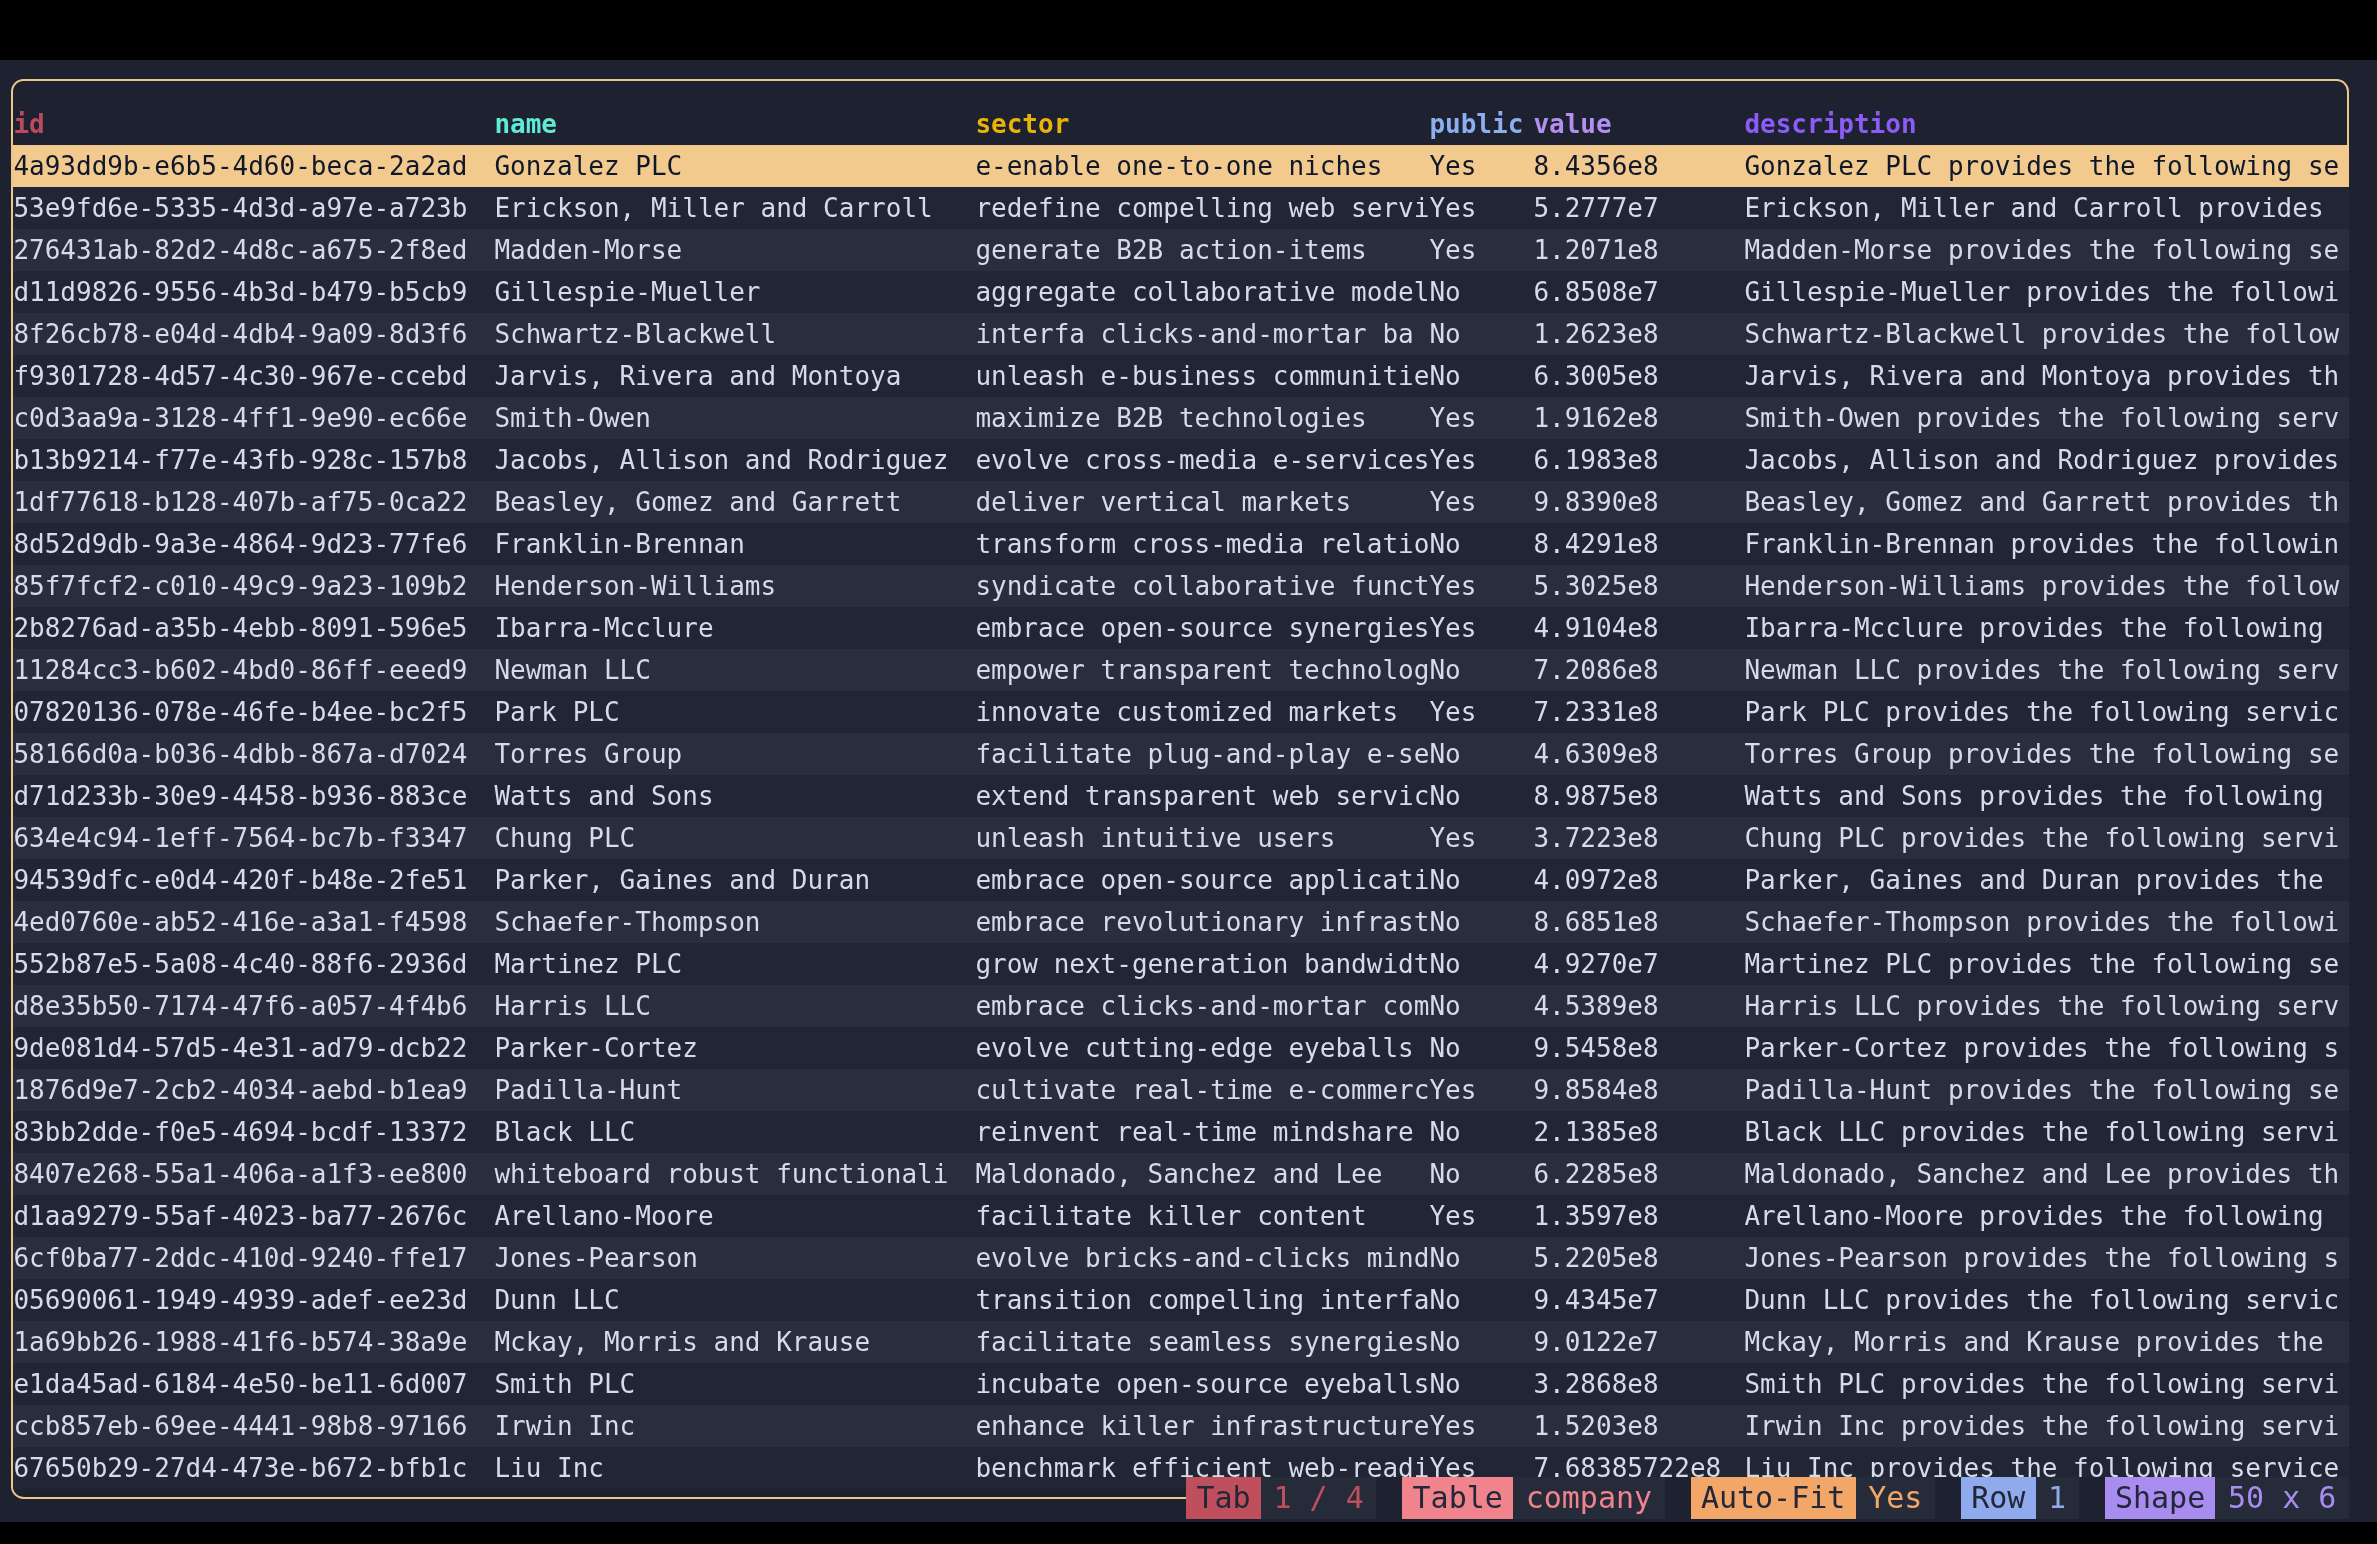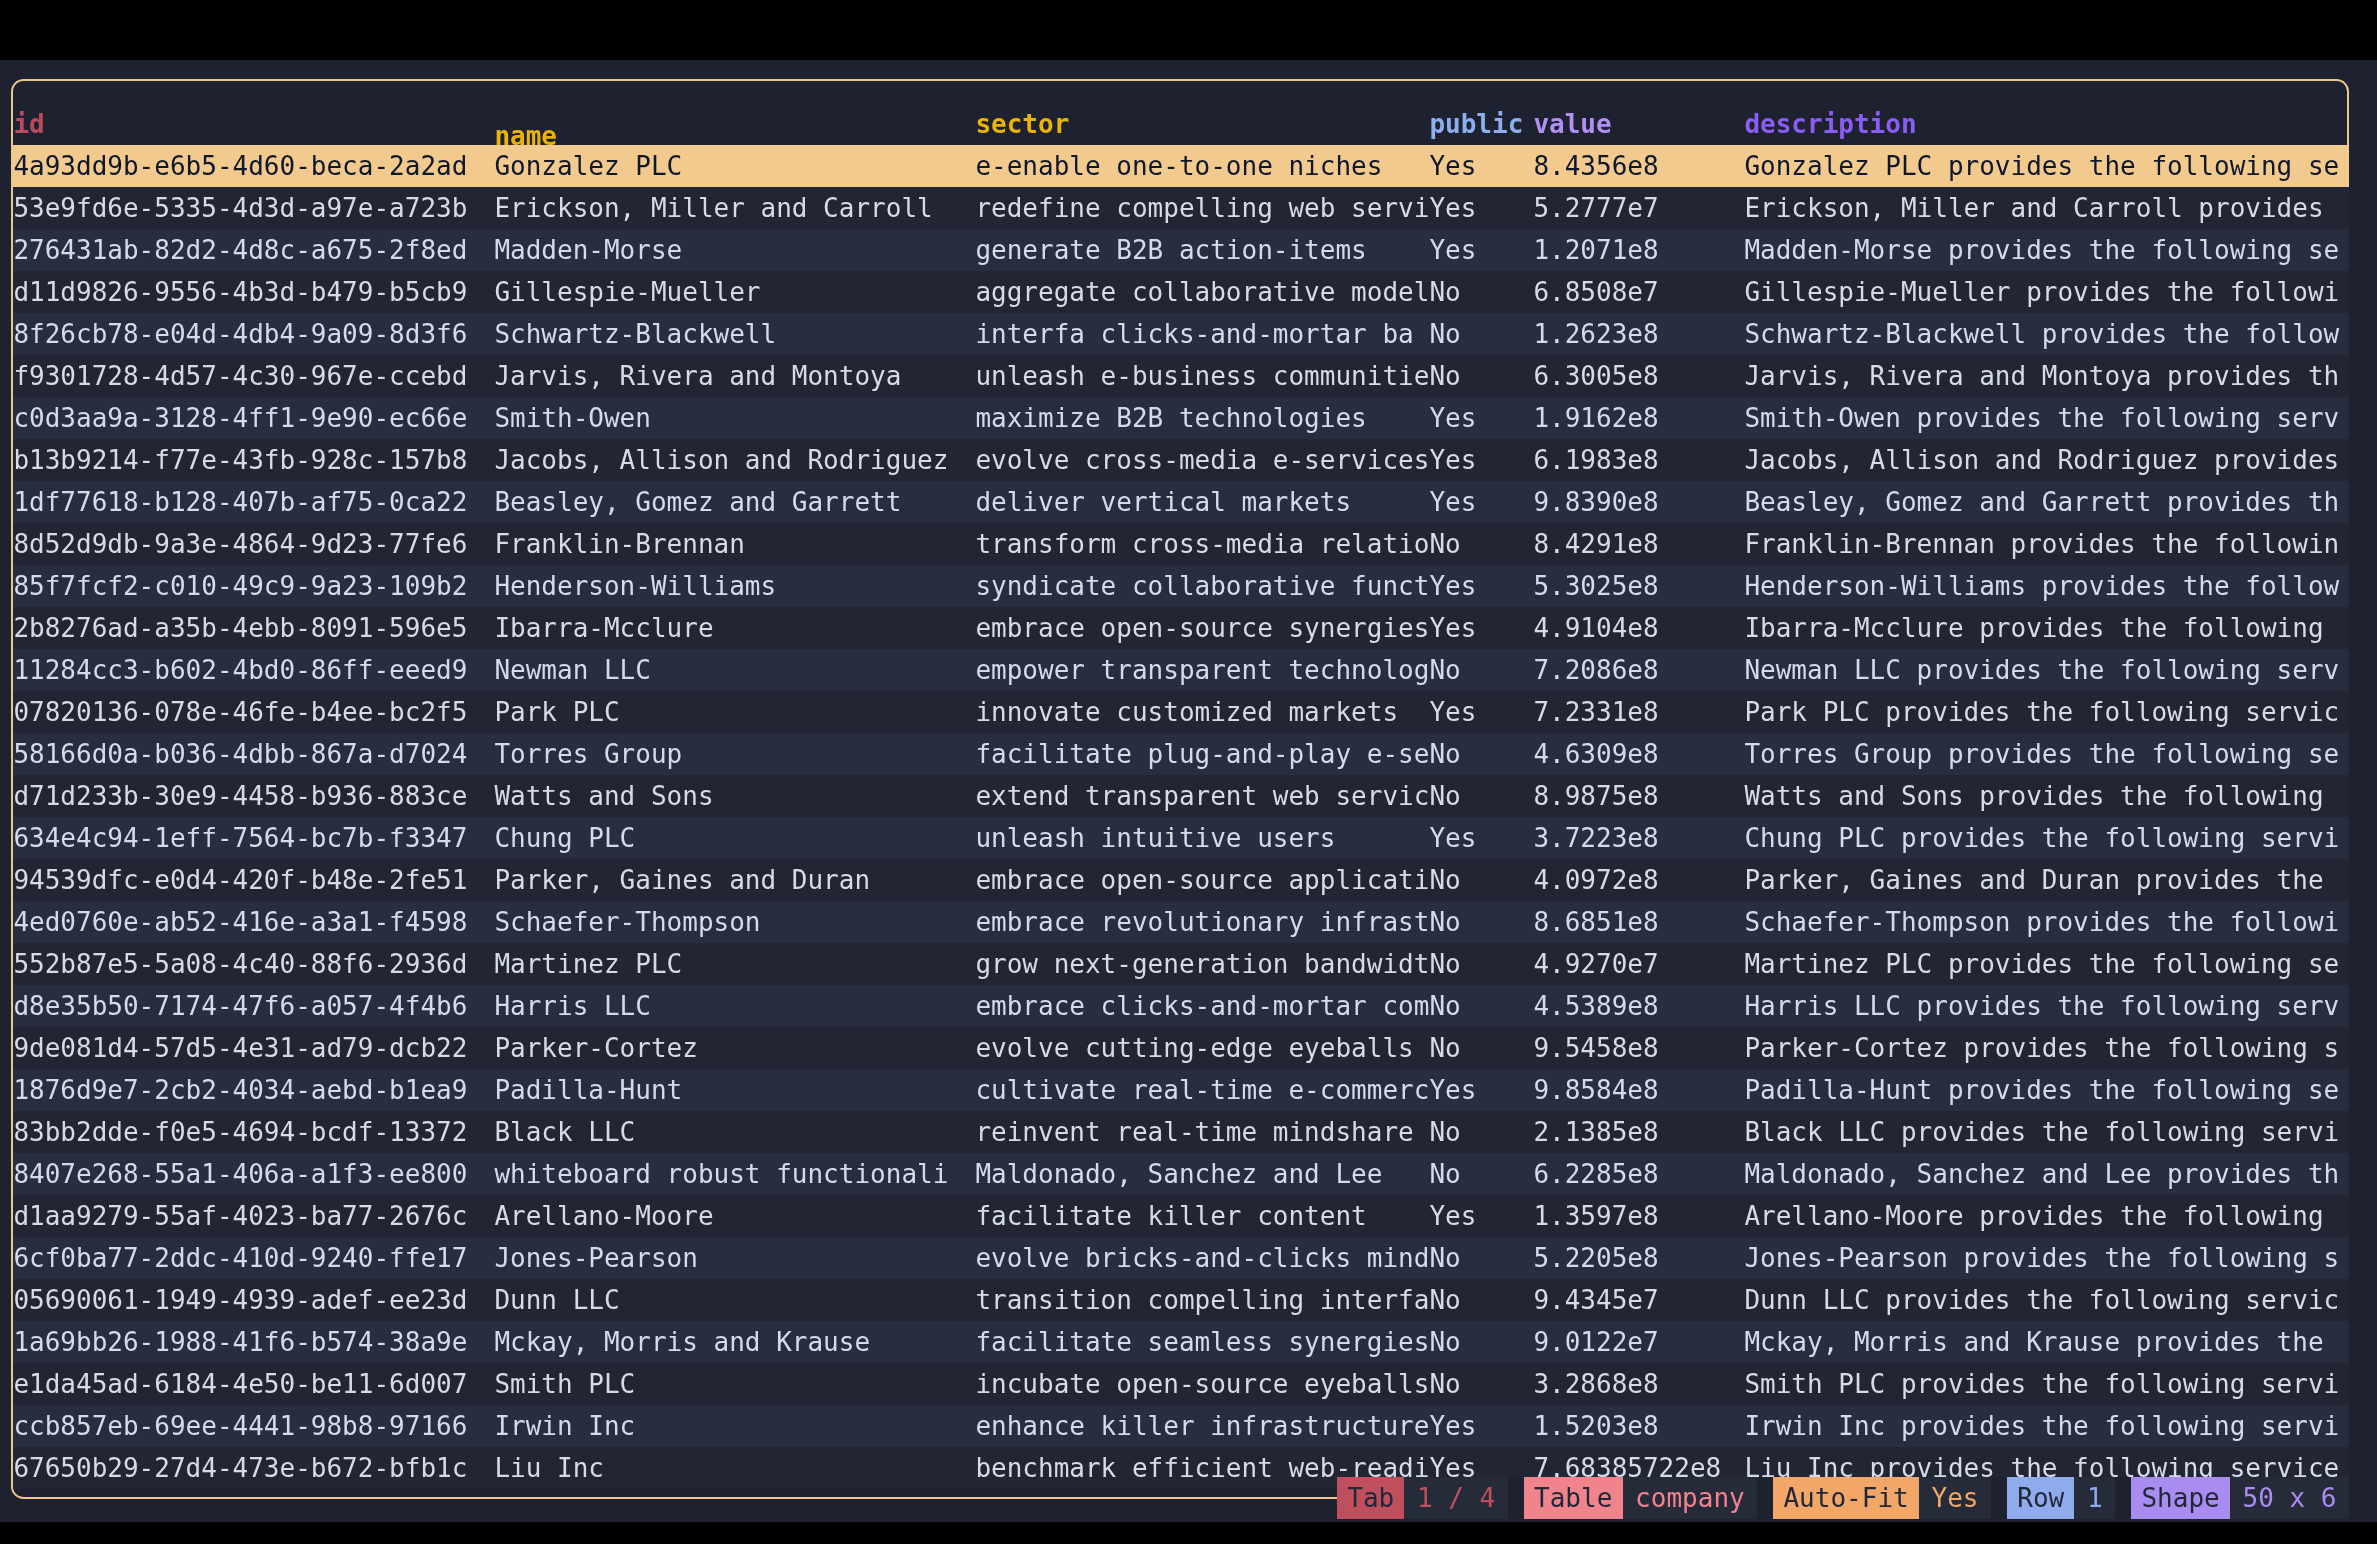--- a/index.html
+++ b/index.html
@@ -30,36 +30,36 @@
   .row:nth-child(odd)  { background:#222634; }
   .row:nth-child(even) { background:#292e3f; }
   .row.header { background:transparent; }
   .row.selected { background:#f3ca8d; }
   .row.selected .cell { color:#0f172a; }
   .cell { overflow:hidden; white-space:pre; }
   .header .cell { font-weight:bold; }
   .status {
     position:absolute; right:28px; top:1417px; height:42px;
     background:#1d2130;
-    display:flex; gap:16px;
-    font-size:26px; line-height:42px; white-space:pre;text-align:center;
+    display:flex; gap:26px;
+    font-size:30px; line-height:42px; white-space:pre;text-align:center;
   }
   .group { display:flex; }
   .chip { padding:0 10.2px; color:#232839; }
   .val  { padding:0 12.6px; background:#262b3a; }
 </style>
 </head>
 <body>
 
 <div class="app">
   <div class="frame"></div>
   <div class="rows" id="rows">
       <div class="row header">
         <div class="cell" style="color: rgb(188, 74, 92);">id</div>
-        <div class="cell" style="color: #eab308; margin-top: 12px;">name</div>
+        <div class="cell" style="color: #5eead4;">name</div>
         <div class="cell" style="color: #eab308;">sector</div>
         <div class="cell" style="color: rgb(140, 176, 238);">public</div>
         <div class="cell" style="color: rgb(180, 143, 242);">value</div>
         <div class="cell" style="color: #8b5cf6;">description</div>
       </div>
       <div class="row selected">
         <div class="cell">4a93dd9b-e6b5-4d60-beca-2a2ad</div>
         <div class="cell">Gonzalez PLC</div>
         <div class="cell">e-enable one-to-one niches</div>
         <div class="cell">Yes</div>

